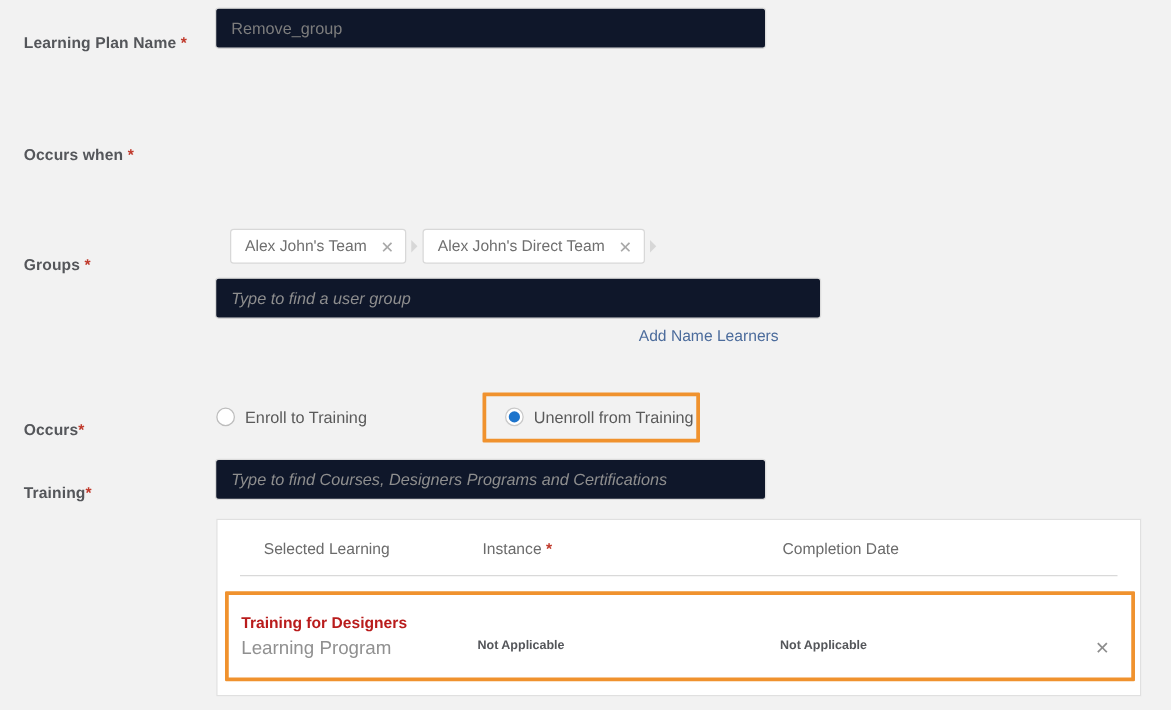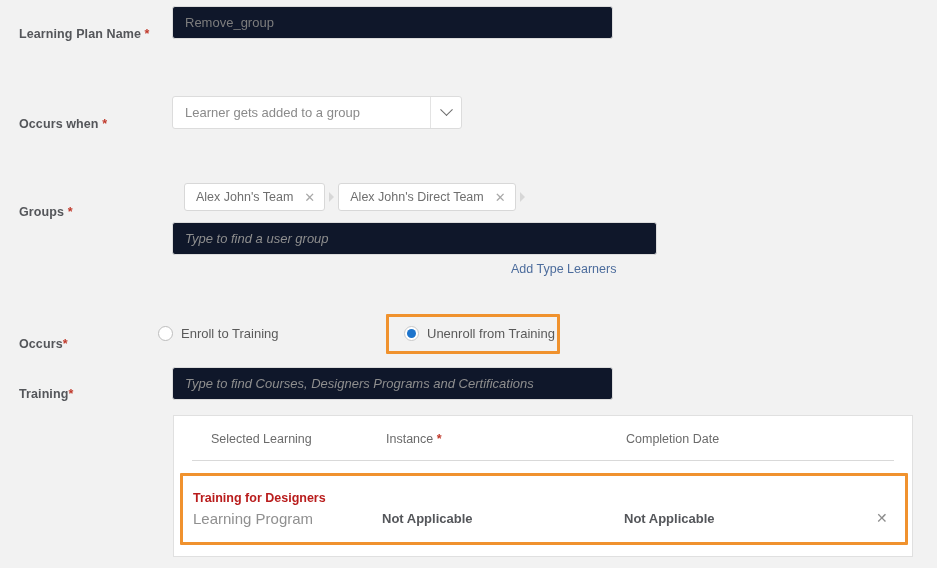--- a/index.html
+++ b/index.html
@@ -214,21 +214,21 @@
   .cell.title {
     font-size: 12.5px;
     font-weight: bold;
     color: #b91c1c;
   }
   .cell.sub {
     font-size: 15px;
     color: #909090;
   }
   .cell.na {
-    font-size: 13px;
+    font-size: 10px;
     font-weight: bold;
     color: #54565a;
   }
   .row-x {
     position: absolute;
     font-size: 14px;
     color: #8d8d8d;
     line-height: 1;
   }
 </style>
@@ -239,26 +239,20 @@
 
   <div class="row" style="top:0;height:70px;">
     <div class="field-label" style="top:27px;"><span>Learning Plan Name</span> <span class="req">*</span></div>
     <div class="input" style="left:172px;top:6px;width:441px;">
       <span class="val">Remove_group</span>
     </div>
   </div>
 
   <div class="row" style="top:90px;height:60px;">
     <div class="field-label" style="top:27px;"><span>Occurs when</span> <span class="req">*</span></div>
-    <div class="select" style="left:172px;top:6px;width:290px;">
-      <div class="sel-val">Learner gets added to a group</div>
-      <div class="sel-arrow">
-          <i class="chev"></i>
-        </div>
-    </div>
   </div>
 
   <div class="row" style="top:180px;height:105px;">
     <div class="field-label" style="top:25px;"><span>Groups</span> <span class="req">*</span></div>
 
     <div class="chips" style="left:172px;top:3px;padding-left:12px;">
       <span class="chip">
         <span>Alex John's Team</span>
         <span class="chip-x">✕</span>
       </span>
@@ -267,27 +261,27 @@
         <span>Alex John's Direct Team</span>
         <span class="chip-x">✕</span>
       </span>
       <span class="chip-sep"></span>
     </div>
 
     <div class="input" style="left:172px;top:42px;width:485px;">
       <span class="ph">Type to find a user group</span>
     </div>
 
-    <div class="link" style="left:511px;top:82px;">Add Type Learners</div>
+    <div class="link" style="left:511px;top:82px;">Add Name Learners</div>
   </div>
 
   <div class="row" style="top:318px;height:40px;">
     <div class="field-label" style="top:19px;"><span>Occurs</span><span class="req">*</span></div>
 
-    <div class="radio-opt" style="left:158px;top:8px;align-items:center;">
+    <div class="radio-opt" style="left:173px;top:8px;align-items:center;">
       <span class="radio-dot"></span>
       <span>Enroll to Training</span>
     </div>
 
     <div class="hl-box" style="left:386px;top:-4px;width:174px;height:40px;"></div>
 
     <div class="radio-opt" style="left:404px;top:8px;">
       <span class="radio-dot on"></span>
       <span>Unenroll from Training</span>
     </div>

